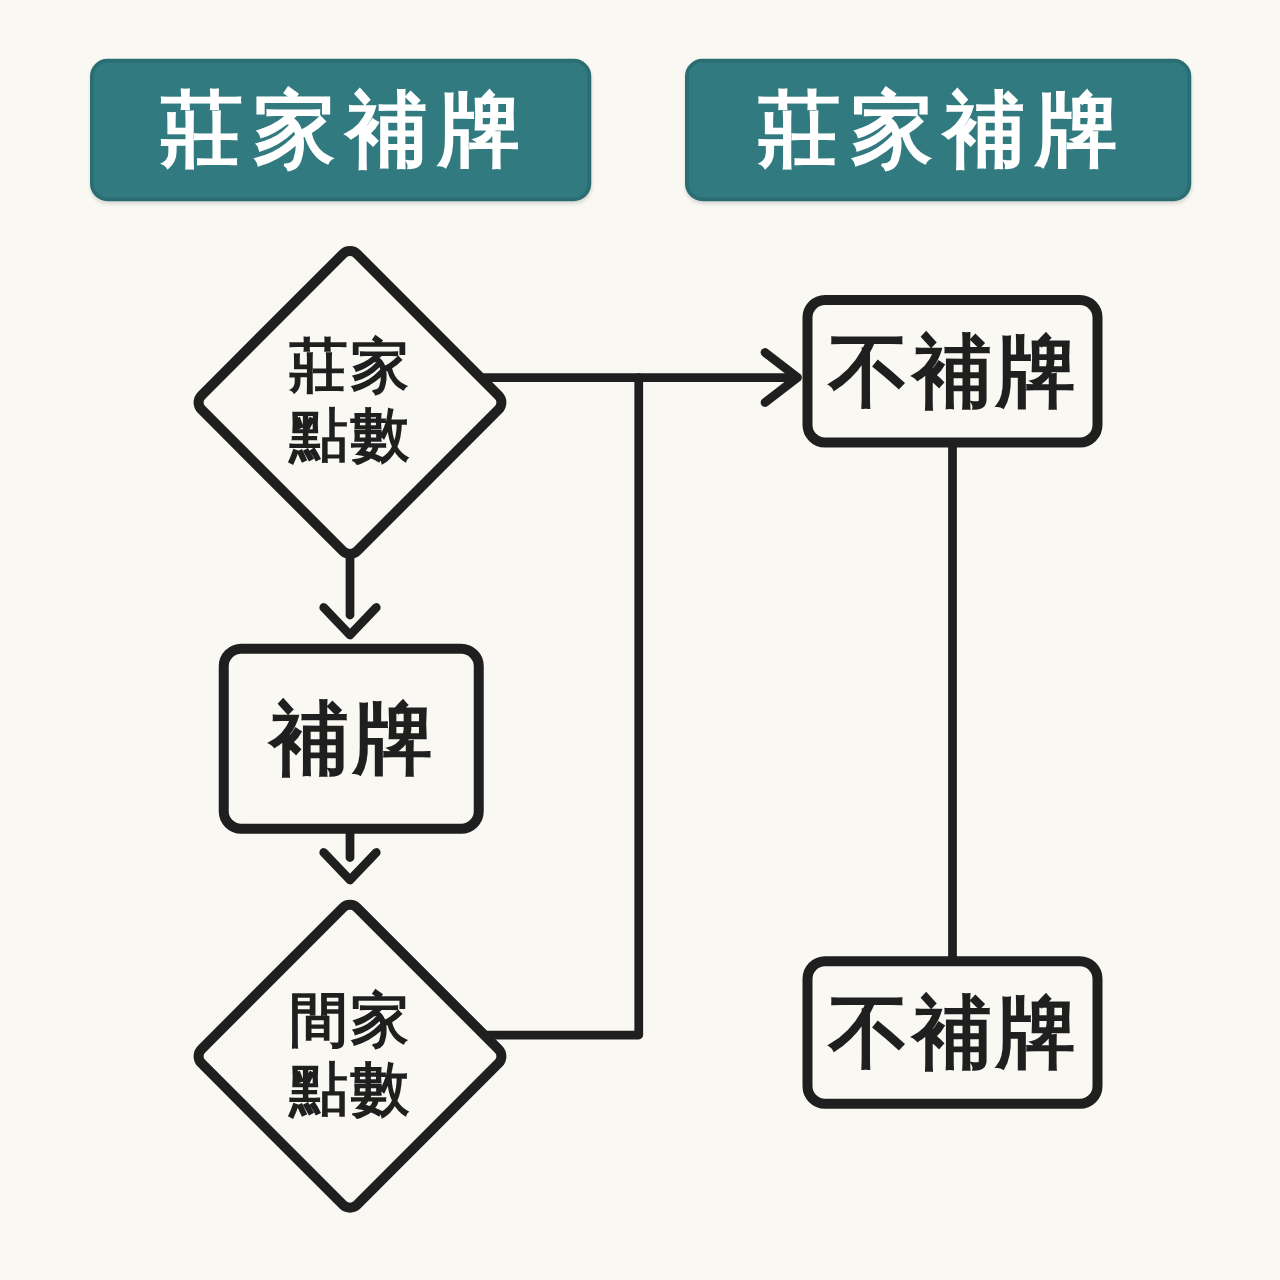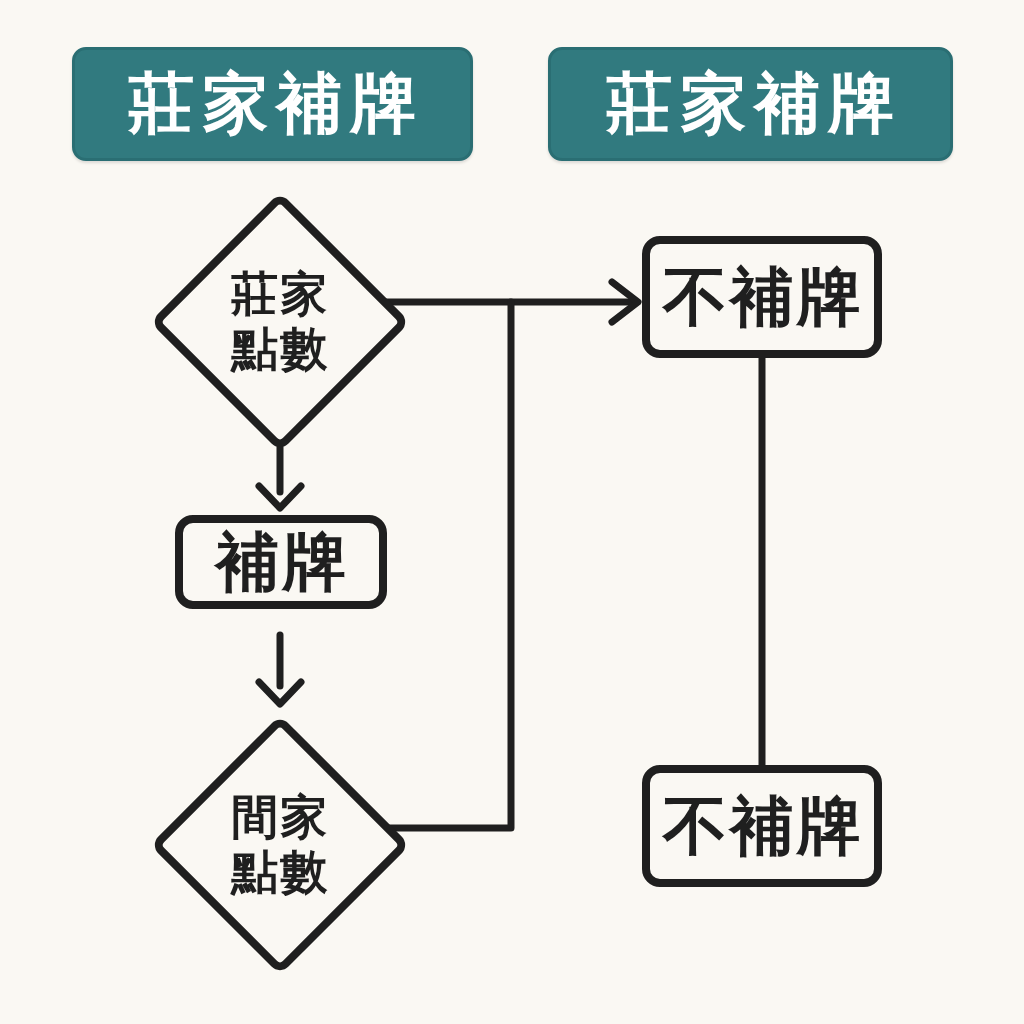--- a/index.html
+++ b/index.html
@@ -64,21 +64,21 @@
     align-items: center;
     justify-content: center;
     font-weight: 800;
   }
   .rect-node {
     border-radius: 18px;
     font-size: 64px;
     letter-spacing: 3px;
     text-indent: 3px;
   }
-  .box-draw      { left: 175px; top: 515px; width: 212px; height: 94px; }
+  .box-draw      { left: 175px; top: 515px; width: 212px; height: 152px; }
   .box-nodraw-a  { left: 642px; top: 236px; width: 240px; height: 122px; }
   .box-nodraw-b  { left: 642px; top: 765px; width: 240px; height: 122px; }
 
   .diamond {
     width: 184px;
     height: 184px;
     border-radius: 12px;
     transform: rotate(45deg);
   }
   .diamond-a { left: 188px; top: 230px; }

